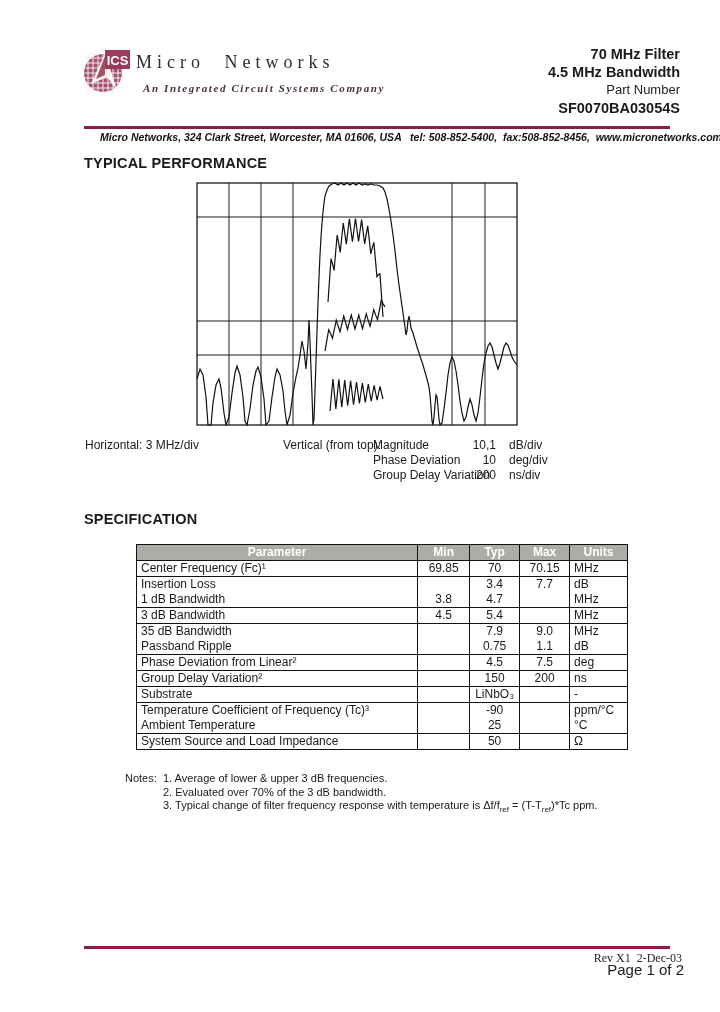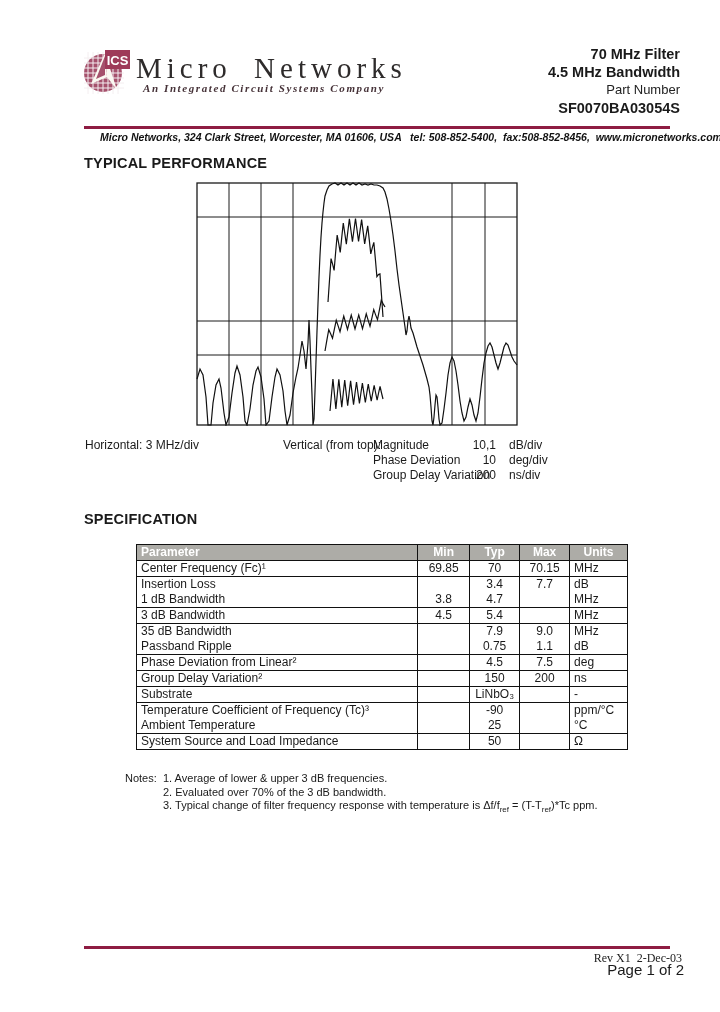--- a/index.html
+++ b/index.html
@@ -6,21 +6,21 @@
   .page{
     position:relative;width:720px;height:1012px;margin:0 auto;
     background:#ffffff;color:#1a1a1a;
     font-family:"Liberation Sans","DejaVu Sans",sans-serif;overflow:hidden;
   }
   
   .logo{position:absolute;left:84px;top:48px;width:46px;height:46px;}
   .brand{
     position:absolute;left:136px;top:52px;
     font-family:"Liberation Serif","DejaVu Serif",serif;
-    font-size:29px;color:#2e2b2b;letter-spacing:5px;word-spacing:10px;white-space:pre;
+    font-size:18px;color:#2e2b2b;letter-spacing:5px;word-spacing:10px;white-space:pre;
   }
   .tagline{
     position:absolute;left:143px;top:82px;
     font-family:"Liberation Serif","DejaVu Serif",serif;
     font-style:italic;font-weight:bold;font-size:11px;color:#463238;letter-spacing:1.6px;white-space:pre;text-align:center;
   }
   .product{position:absolute;right:40px;top:45px;text-align:right;line-height:18px;}
   .product .b1,.product .b2,.product .pn{font-weight:bold;font-size:14.5px;}
   .product .pl{font-size:13px;color:#222;}
   .rule{position:absolute;left:84px;width:586px;height:3px;background:#8e1c42;}
@@ -48,21 +48,21 @@
   .scale-row:nth-child(3) .s-name{width:85px;}
   
   .spec-wrap{position:absolute;left:136px;top:544px;width:492px;}
   table.spec{border-collapse:collapse;width:492px;font-size:12px;}
   table.spec th,table.spec td{
     border-left:1px solid #111;border-right:1px solid #111;
     padding:0 4px;height:15px;line-height:13px;vertical-align:middle;
   }
   table.spec{border:1px solid #111;}
   table.spec thead th{
-    background:#adaca7;color:#fff;font-weight:bold;text-align:left;
+    background:#adaca7;color:#fff;font-weight:bold;text-align:center;
     border-bottom:1px solid #111;border-top:1px solid #111;height:15px;
   }
   table.spec thead th.num{text-align:center;}
   table.spec tbody{border-top:1px solid #111;}
   td.c-param{text-align:left;}
   td.c-min,td.c-typ,td.c-max{text-align:center;}
   td.c-units{text-align:left;}
   
   .notes{position:absolute;left:125px;top:772px;font-size:11px;line-height:13.5px;}
   .notes-label{position:absolute;left:0;top:0;}

